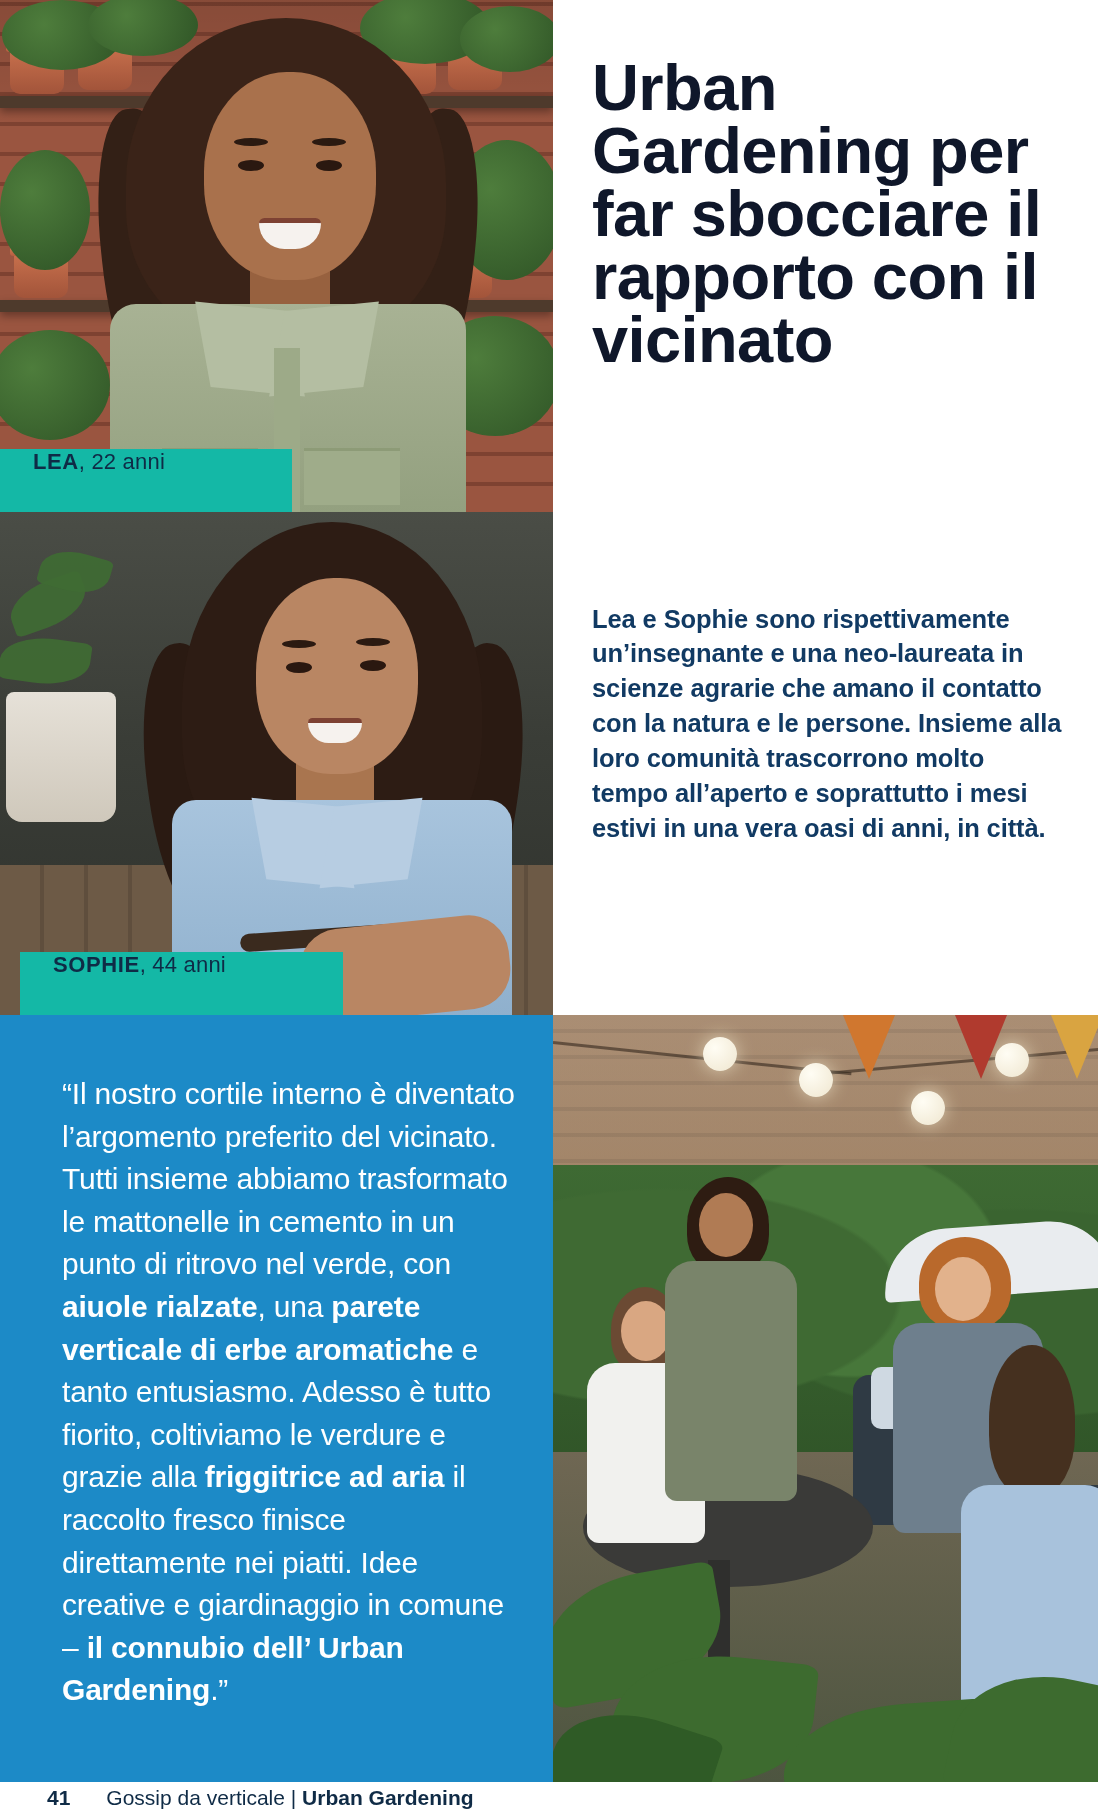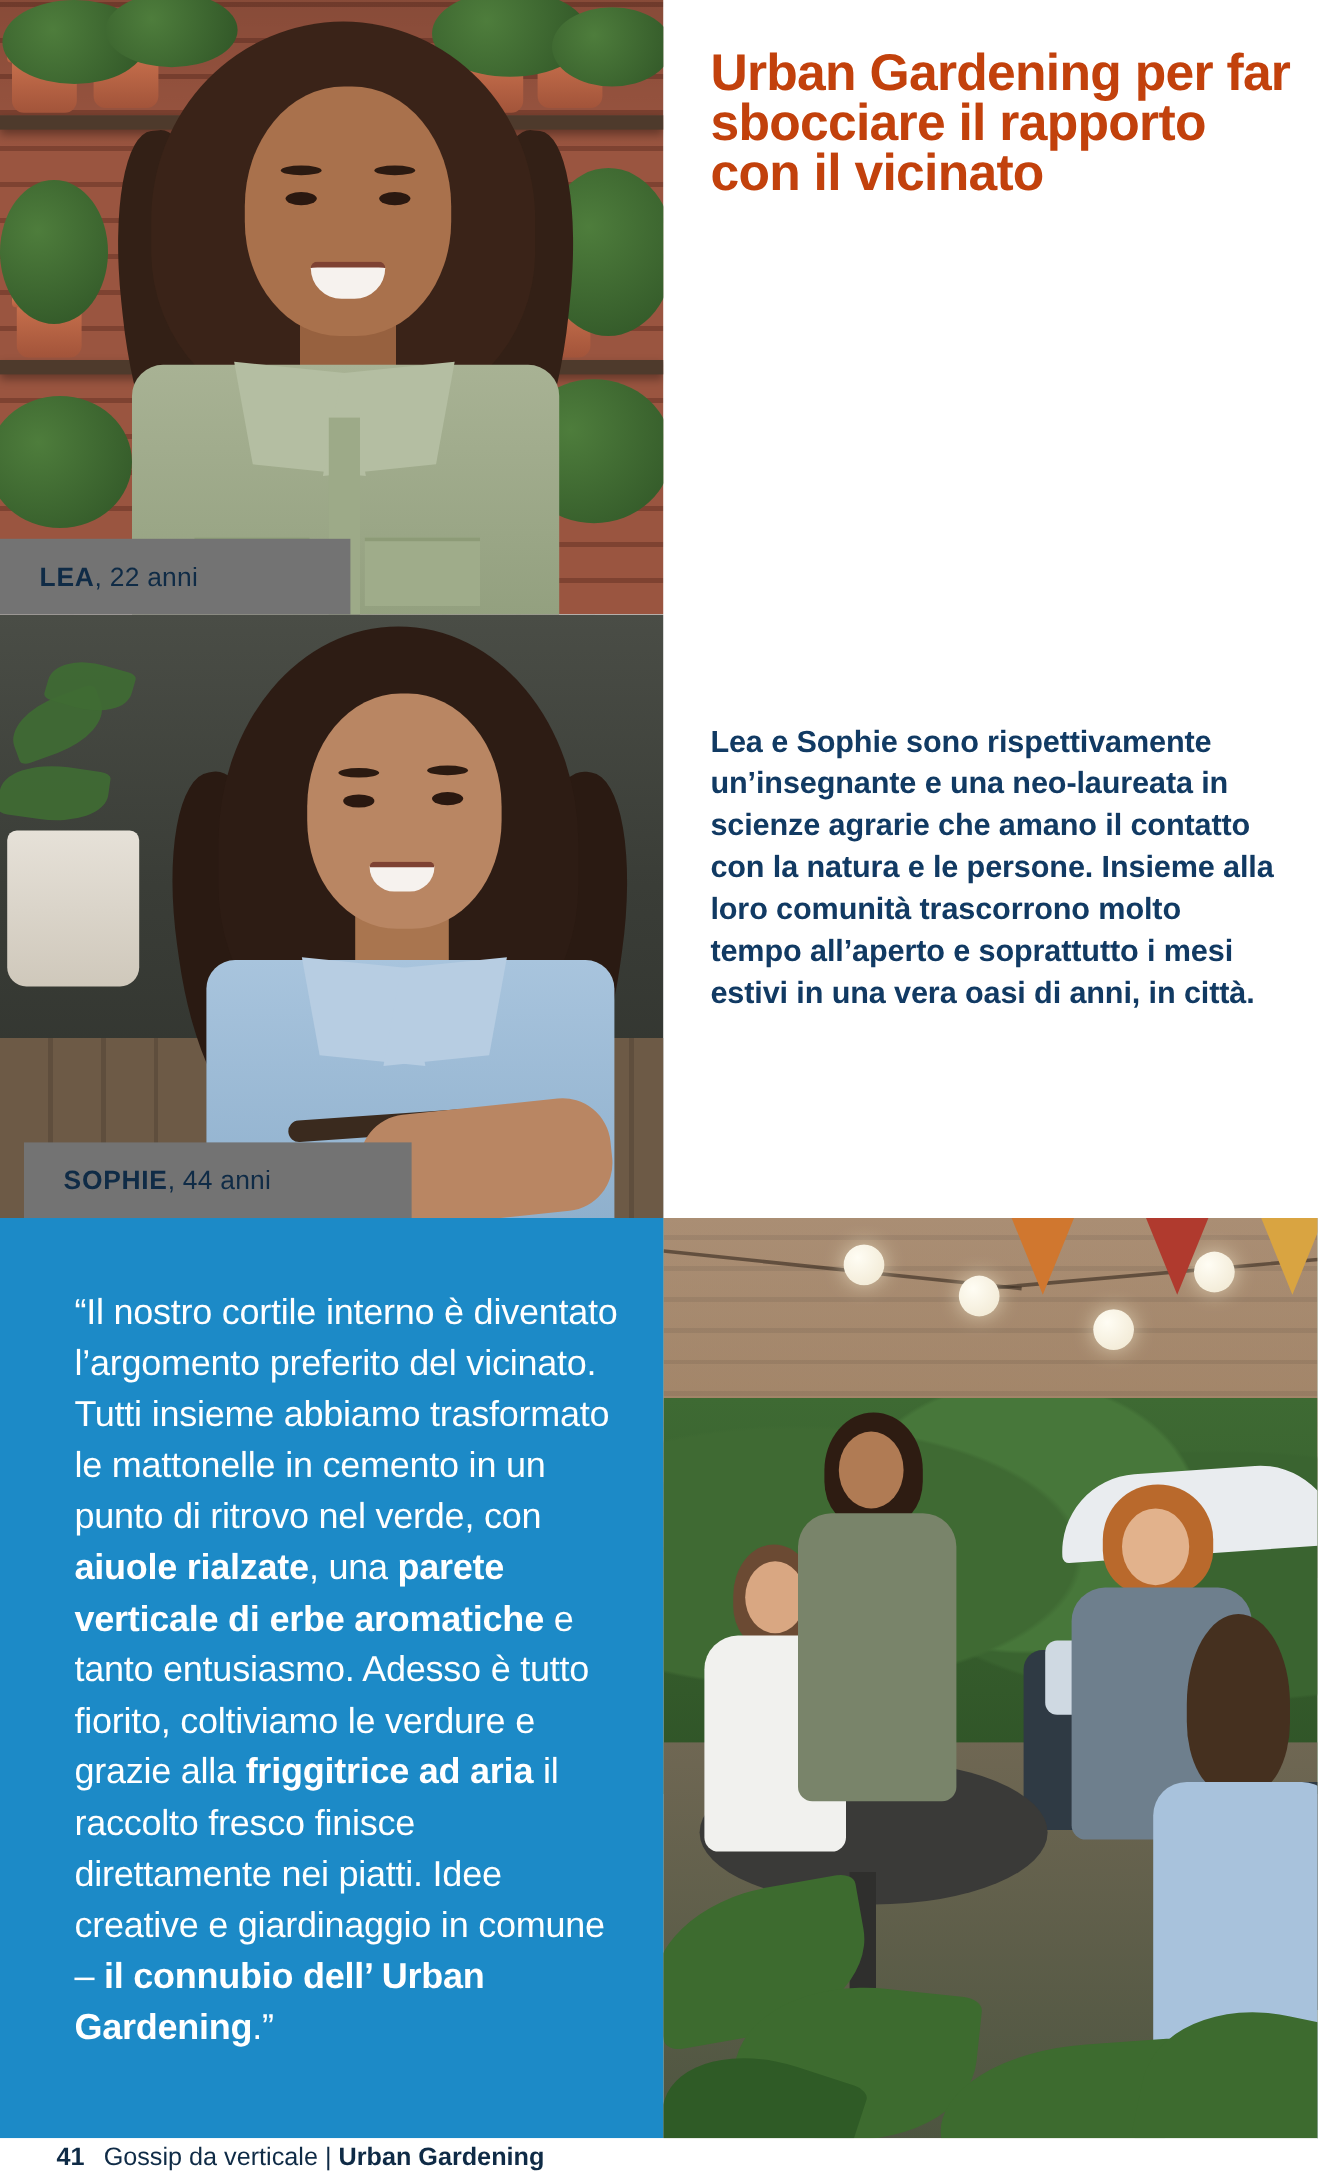--- a/index.html
+++ b/index.html
@@ -240,23 +240,23 @@
     position: absolute; left: 120px; top: 404px;
     width: 240px; height: 18px;
     background: #3a2a1e;
     border-radius: 9px;
     transform: rotate(-4deg);
   }
 
   
   .name-tag {
     position: absolute;
-    background: #737373;
+    background: #14b8a6;
     display: flex;
-    align-items: center;
+    align-items: flex-start;
     z-index: 6;
     font-size: 22px;
     color: #0f2b46;
     letter-spacing: .2px;
     padding-left: 33px;
   }
   .name-tag .bold {
     font-weight: bold;
     letter-spacing: .6px;
   }
@@ -274,23 +274,23 @@
     position: absolute;
     left: 553px; top: 0;
     width: 545px; height: 1015px;
     background: #ffffff;
     padding: 0;
   }
   .headline {
     position: absolute;
     left: 39px; top: 12px;
     width: 486px;
-    color: #c2410c;
+    color: #0f172a;
     font-weight: bold;
-    font-size: 43px;
+    font-size: 65px;
     line-height: 0.97;
     letter-spacing: -0.6px;
   }
   .deck {
     position: absolute;
     left: 39px; top: 576px;
     width: 470px;
     color: #113a63;
     font-weight: bold;
     font-size: 25.5px;
@@ -416,21 +416,21 @@
   .footer-inner {
     position: absolute;
     left: 0; top: 0;
     display: flex;
     align-items: center;
     height: 32px;
     padding-left: 47px;
     color: #0f2b46;
     font-size: 21px;
   }
-  .folio { font-weight: bold; margin-right: 16px; }
+  .folio { font-weight: bold; margin-right: 36px; }
   .footer-text { font-weight: normal; }
   .footer-text b { font-weight: bold; }
   .white-strip {
     position: absolute;
     left: 0; top: 1782px;
     width: 1098px; height: 32px;
     background: #ffffff;
   }
 </style>
 </head>

